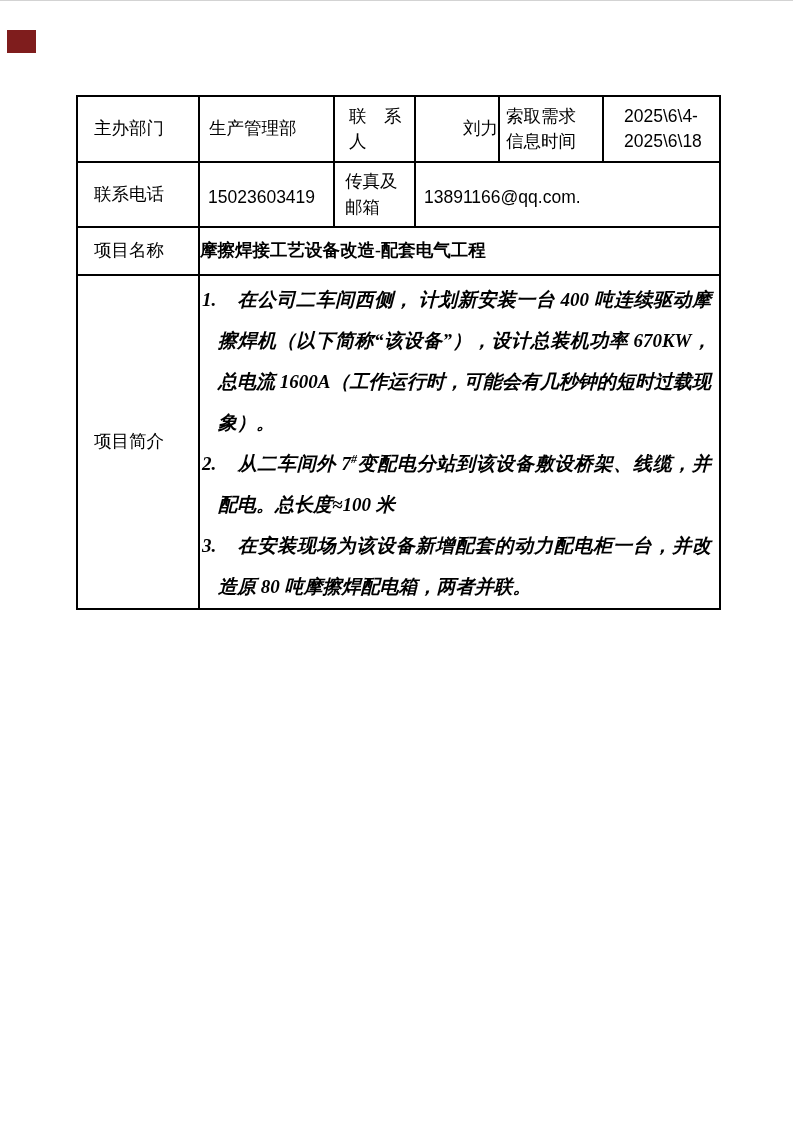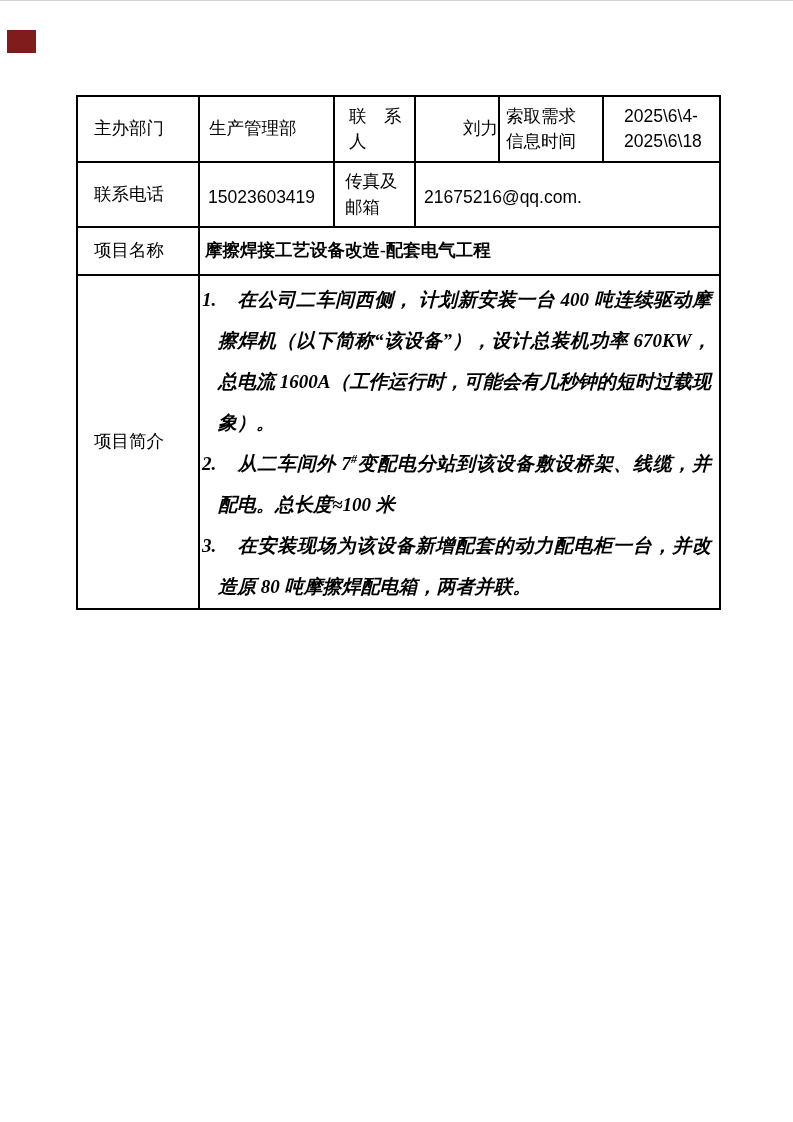--- a/index.html
+++ b/index.html
@@ -45,21 +45,21 @@
   td.time-lbl { padding-left: 6px; }
   td.date { padding-left: 20px; font-size: 19px; }
   
   td.phone, td.email {
     vertical-align: top;
     padding-top: 6px; padding-left: 8px;
     font-size: 21px;
   }
   
   .serifb { font-family: "Liberation Serif", serif; font-weight: 700; }
-  td.pname { padding-left: 5px; font-size: 19px; }
+  td.pname { font-size: 19px; }
   td.intro {
     vertical-align: top;
     padding: 2px 8px 0 2px;
     font-style: italic;
   }
   .item {
     font-size: 19px;
     line-height: 41px;
     text-align: justify;
     padding-left: 16px;
@@ -97,21 +97,21 @@
       <td class="time-lbl pre">索取需求
 信息时间</td>
       <td class="date pre">2025\6\4-
 2025\6\18</td>
     </tr>
     <tr style="height:65px">
       <td class="lbl">联系电话</td>
       <td class="phone">15023603419</td>
       <td class="mid-lbl pre" style="padding-left:10px">传真及
 邮箱</td>
-      <td class="email" colspan="3">21675216@qq.com.</td>
+      <td class="email" colspan="3">13891166@qq.com.</td>
     </tr>
     <tr style="height:48px">
       <td class="lbl">项目名称</td>
       <td class="pname serifb" colspan="5">摩擦焊接工艺设备改造-配套电气工程</td>
     </tr>
     <tr style="height:334px">
       <td class="lbl">项目简介</td>
       <td class="intro" colspan="5">
         <p class="item serifb"><span class="num">1.</span><span>在公司二车间西侧， 计划新安装一台 400 吨连续驱动摩擦焊机（以下简称“该设备”），设计总装机功率 670KW，总电流 1600A（工作运行时，可能会有几秒钟的短时过载现象）。</span></p>
         <p class="item serifb"><span class="num">2.</span><span>从二车间外 7</span><sup>#</sup><span>变配电分站到该设备敷设桥架、线缆，并配电。总长度≈100 米</span></p>

